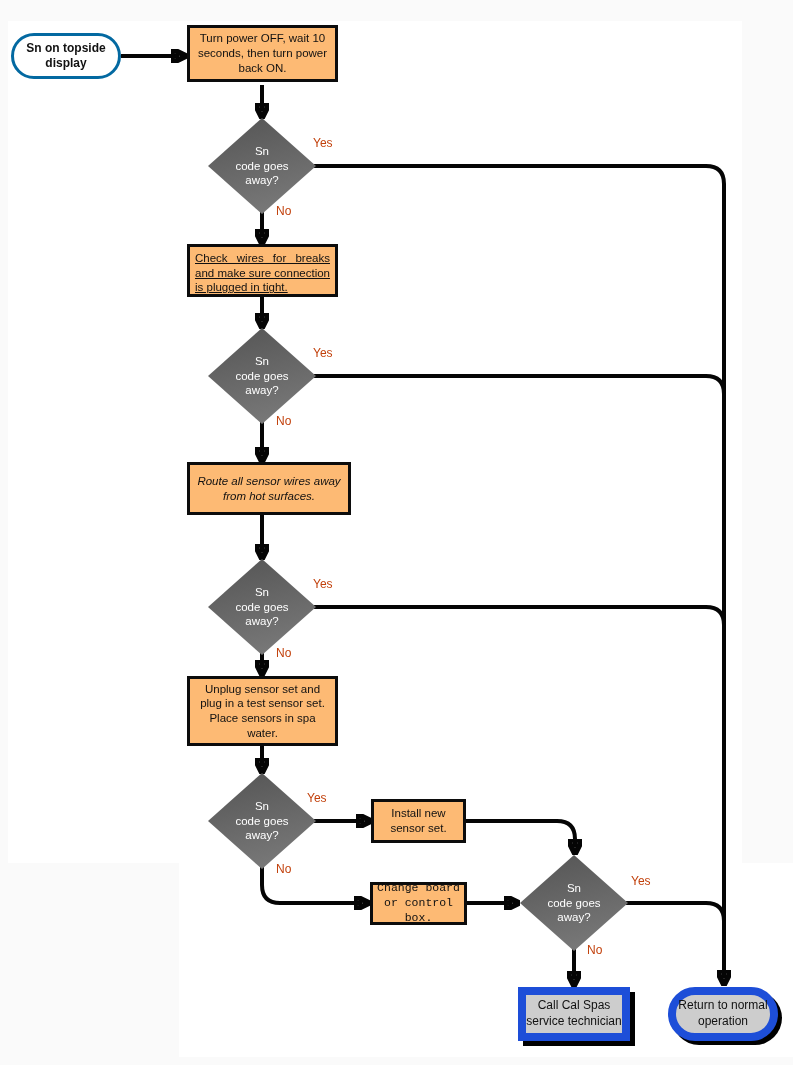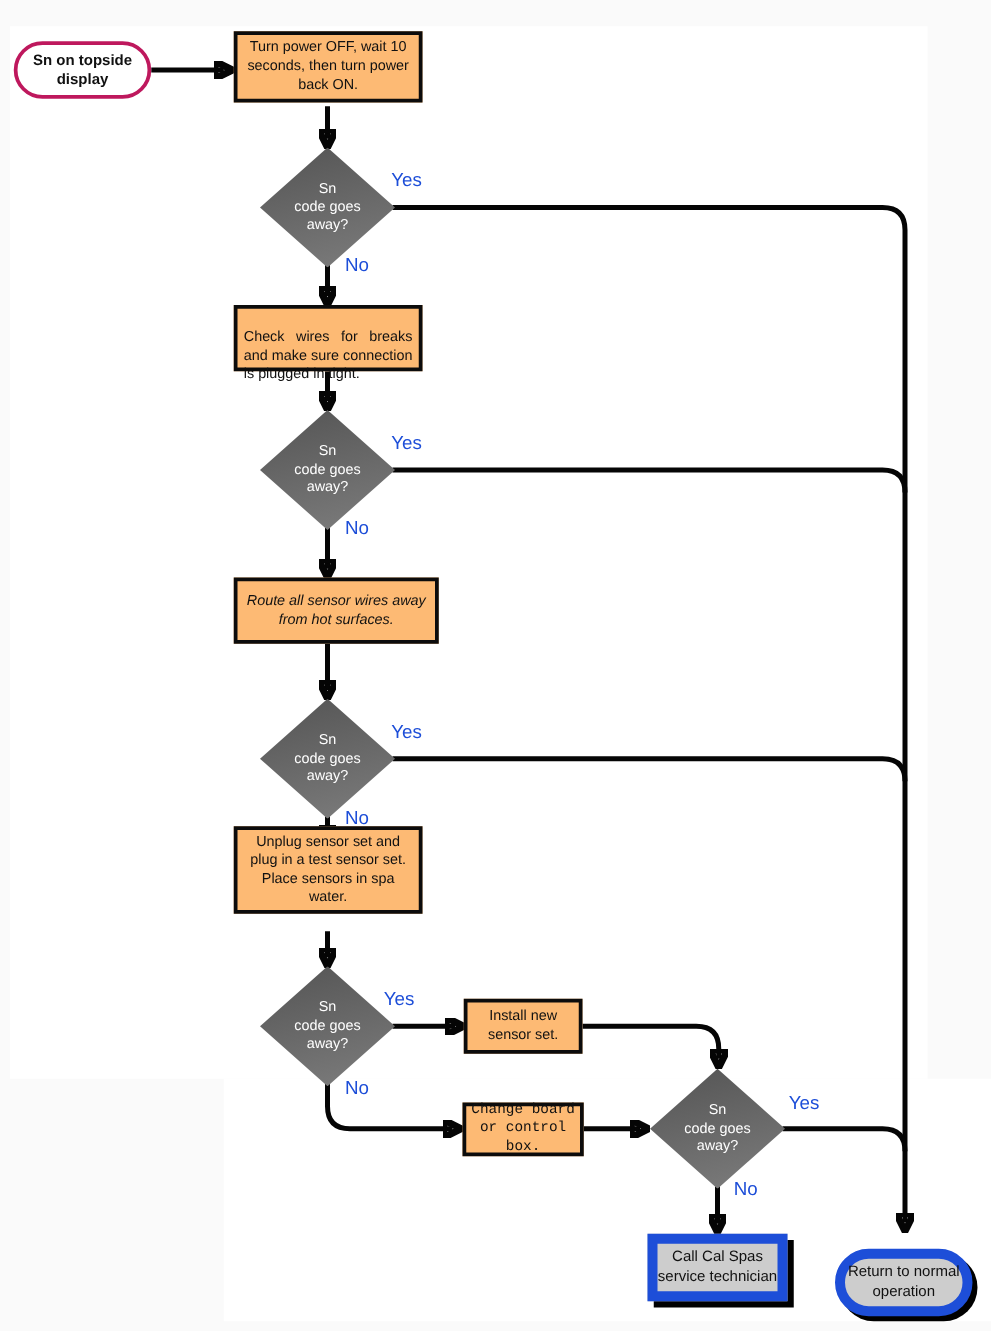--- a/index.html
+++ b/index.html
@@ -17,24 +17,24 @@
   #edges path{stroke:#050505;stroke-width:4;fill:none;}
 
   .node{position:absolute;z-index:2;box-sizing:border-box;}
 
   .box{
     background:#fdba74;border:3px solid #0c0c0c;
     display:flex;align-items:center;justify-content:center;
     text-align:center;font-size:11.5px;line-height:1.28;
     padding:2px 3px;
   }
-  .box.justify{display:block;text-align:justify;padding:16px 5px 2px 5px;}
+  .box.justify{display:block;text-align:justify;padding:4px 5px 2px 5px;text-decoration:underline;}
 
   .stadium{
-    background:#fff;border:3px solid #be185d;border-radius:24px;
+    background:#fff;border:3px solid #0369a1;border-radius:24px;
     display:flex;align-items:center;justify-content:center;
     text-align:center;font-weight:bold;font-size:12px;line-height:1.25;
   }
 
   .terminal{
     background:#cdcdcd;border:8px solid #1d4ed8;
     display:flex;align-items:center;justify-content:center;
     text-align:center;font-size:12px;line-height:1.3;
     box-shadow:5px 5px 0 0 #000;
   }
@@ -47,21 +47,21 @@
     clip-path:polygon(50% 0,100% 50%,50% 100%,0 50%);
   }
   .diamond .dlabel{
     position:absolute;left:0;top:0;right:0;bottom:0;
     display:flex;align-items:center;justify-content:center;
     color:#fff;font-weight:normal;font-size:11.5px;line-height:1.25;
     text-align:center;white-space:pre-line;
   }
 
   .edge-label{
-    position:absolute;z-index:2;font-size:15px;color:#1d4ed8;
+    position:absolute;z-index:2;font-size:12px;color:#c2410c;
   }
 </style>
 </head>
 <body>
 
 <div id="canvas-a" class="canvas"></div>
 <div id="canvas-b" class="canvas"></div>
 
 <svg id="edges" width="793" height="1065" viewBox="0 0 793 1065">
   <defs>
@@ -118,21 +118,21 @@
   <span>Route all sensor wires away from hot surfaces.</span>
 </div>
 
 <div class="node diamond" style="left:208px;top:559px;">
   <div class="shape"></div>
   <div class="dlabel">Sn
 code goes
 away?</div>
 </div>
 
-<div class="node box" style="left:187px;top:661px;width:151px;height:70px;">
+<div class="node box" style="left:187px;top:676px;width:151px;height:70px;">
   <span>Unplug sensor set and plug in a test sensor set. Place sensors in spa water.</span>
 </div>
 
 <div class="node diamond" style="left:208px;top:773px;">
   <div class="shape"></div>
   <div class="dlabel">Sn
 code goes
 away?</div>
 </div>
 
@@ -148,21 +148,21 @@
   <div class="shape"></div>
   <div class="dlabel">Sn
 code goes
 away?</div>
 </div>
 
 <div class="node terminal" style="left:518px;top:987px;width:112px;height:54px;">
   <span>Call Cal Spas service technician</span>
 </div>
 
-<div class="node terminal round" style="left:668px;top:987px;width:110px;height:54px;margin-top:12px;">
+<div class="node terminal round" style="left:668px;top:987px;width:110px;height:54px;">
   <span>Return to normal operation</span>
 </div>
 
 <div class="edge-label" style="left:313px;top:136px;">Yes</div>
 <div class="edge-label" style="left:276px;top:204px;">No</div>
 <div class="edge-label" style="left:313px;top:346px;">Yes</div>
 <div class="edge-label" style="left:276px;top:414px;">No</div>
 <div class="edge-label" style="left:313px;top:577px;">Yes</div>
 <div class="edge-label" style="left:276px;top:646px;">No</div>
 <div class="edge-label" style="left:307px;top:791px;">Yes</div>

